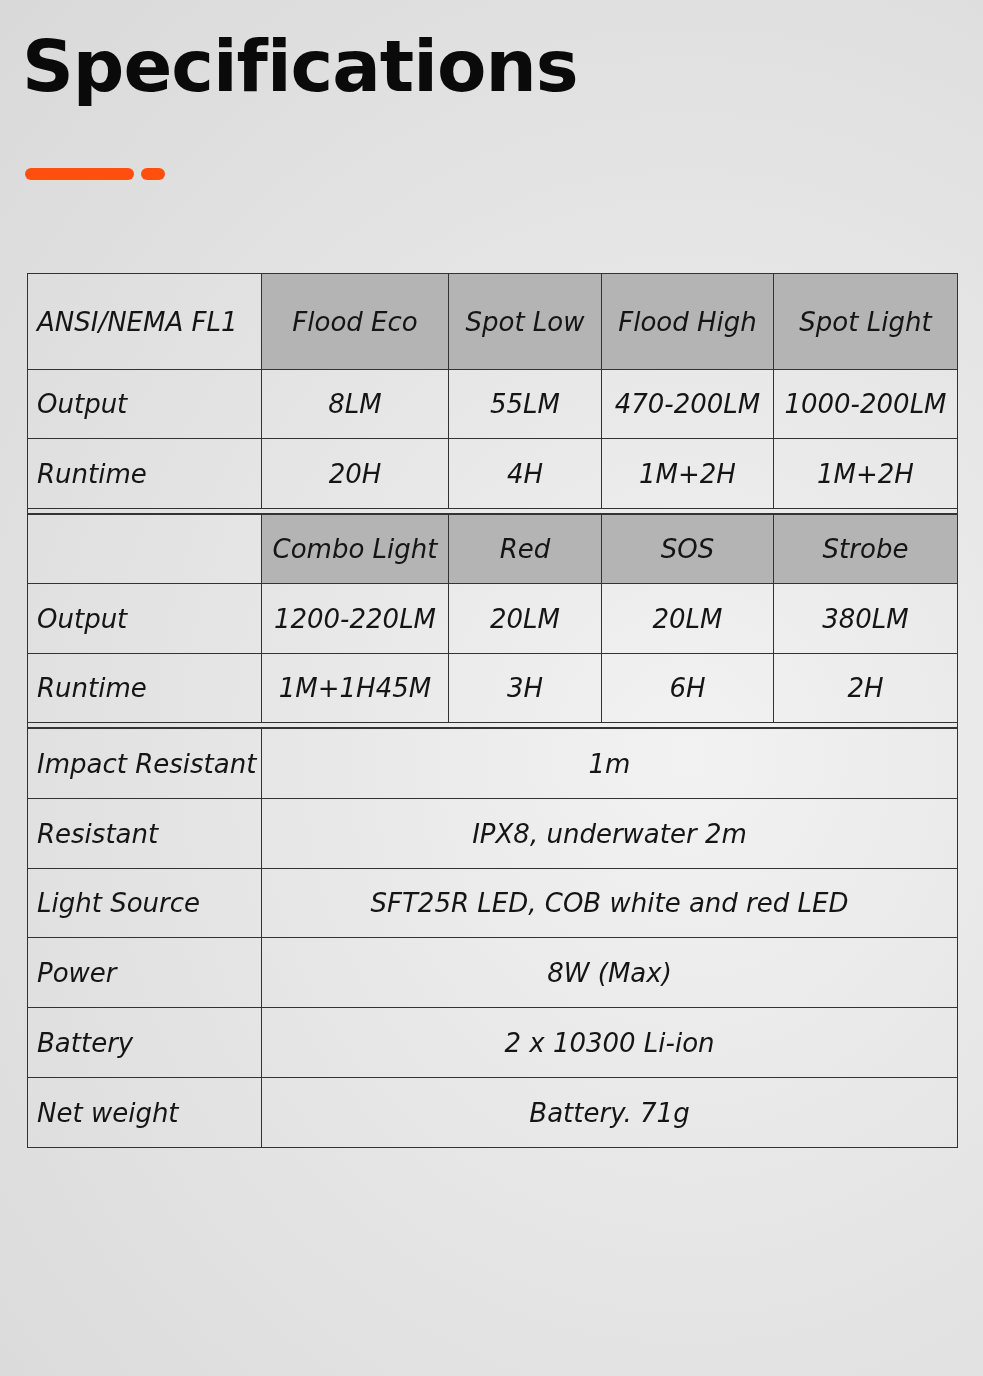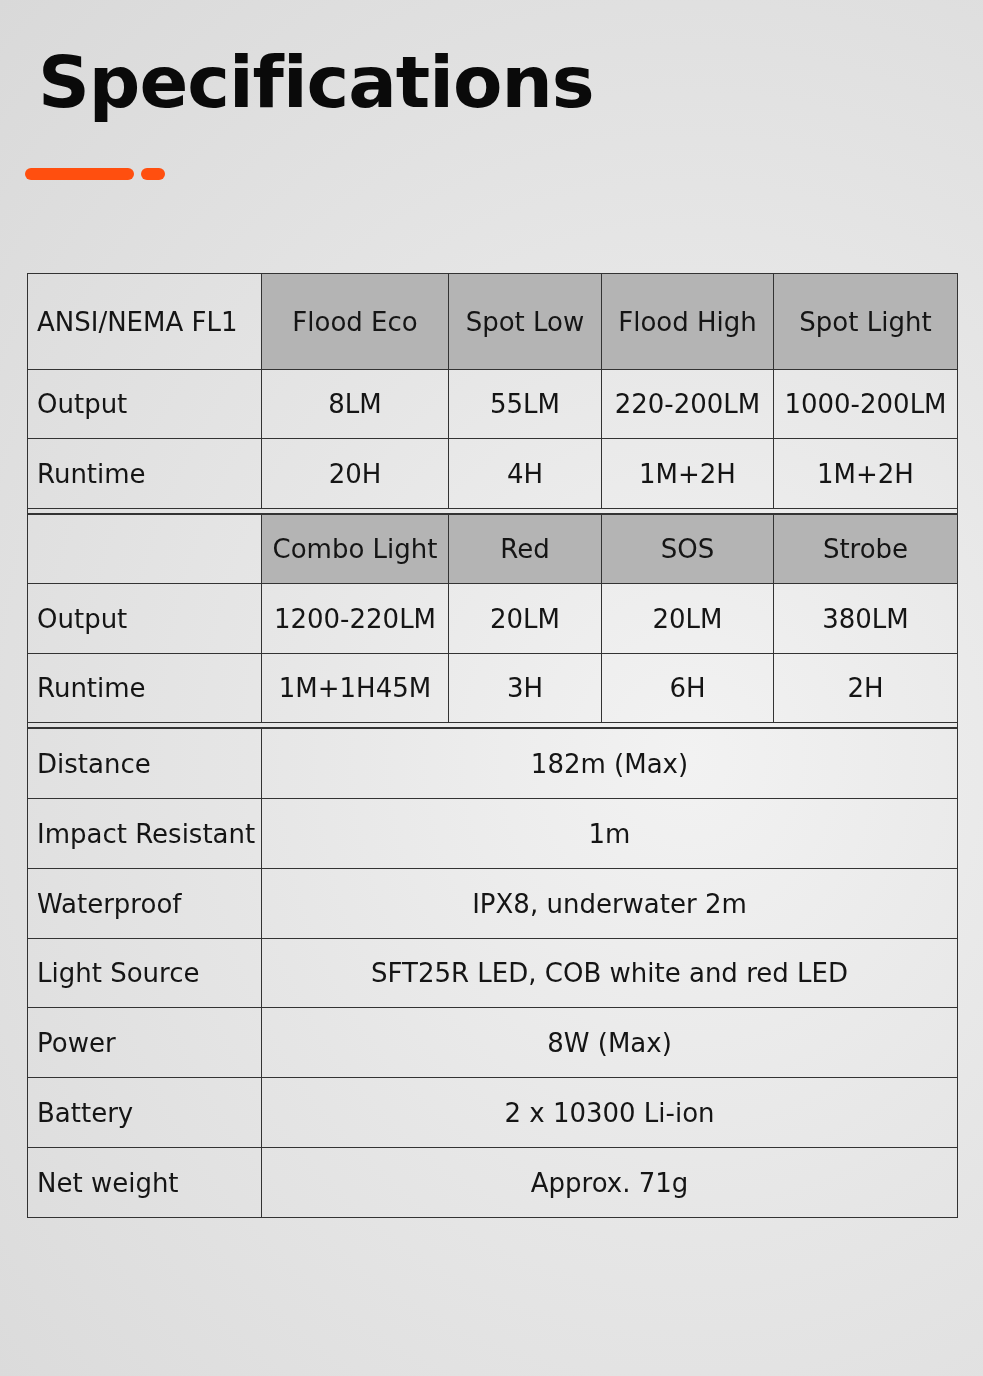--- a/index.html
+++ b/index.html
@@ -9,21 +9,21 @@
       overflow: hidden;
       background: radial-gradient(ellipse at 70% 55%, #f2f2f2 0%, #e6e6e6 45%, #d9d9d9 100%);
       font-family: "DejaVu Sans", sans-serif;
       color: #111;
       position: relative;
     }
     .title {
       position: absolute;
       left: 22px;
       top: 30px;
-      margin: 16px;
+      margin: 0;
       font-family: "DejaVu Sans", sans-serif;
       font-weight: bold;
       font-size: 72px;
       letter-spacing: -1px;
       color: #0a0a0a;
       line-height: 1;
     }
     .accent {
       position: absolute;
       top: 168px;
@@ -44,20 +44,21 @@
       font-size: 26px;
     }
     table.spec td {
       border: 1px solid #333;
       padding: 0;
       text-align: center;
       vertical-align: middle;
       color: #151515;
       white-space: nowrap;
       overflow: hidden;
+      font-style: italic;
     }
     table.spec td.label {
       text-align: left;
       padding-left: 9px;
     }
     table.spec td.head { background: #b4b4b4; }
     td.multi { line-height: 34px; white-space: normal !important; }
     tr.h96 td { height: 95px; }
     tr.h68 td { height: 68px; }
     tr.h69 td { height: 69px; }
@@ -92,21 +93,21 @@
       <td class="label multi">ANSI/NEMA FL1</td>
       <td class="head">Flood Eco</td>
       <td class="head">Spot Low</td>
       <td class="head">Flood High</td>
       <td class="head">Spot Light</td>
     </tr>
     <tr class="h68">
       <td class="label">Output</td>
       <td>8LM</td>
       <td>55LM</td>
-      <td>220-200LM</td>
+      <td>470-200LM</td>
       <td>1000-200LM</td>
     </tr>
     <tr class="h69">
       <td class="label">Runtime</td>
       <td>20H</td>
       <td>4H</td>
       <td>1M+2H</td>
       <td>1M+2H</td>
     </tr>
     <tr class="sep">
@@ -132,41 +133,37 @@
       <td>1M+1H45M</td>
       <td>3H</td>
       <td>6H</td>
       <td>2H</td>
     </tr>
     <tr class="sep">
         <td colspan="5"></td>
       </tr>
 
     <tr class="h69">
-      <td class="label">Distance</td>
-      <td colspan="4">182m (Max)</td>
-    </tr>
-    <tr class="h69">
       <td class="label">Impact Resistant</td>
       <td colspan="4">1m</td>
     </tr>
     <tr class="h69">
-      <td class="label">Waterproof</td>
+      <td class="label">Resistant</td>
       <td colspan="4">IPX8, underwater 2m</td>
     </tr>
     <tr class="h68">
       <td class="label">Light Source</td>
       <td colspan="4">SFT25R LED, COB white and red LED</td>
     </tr>
     <tr class="h69">
       <td class="label">Power</td>
       <td colspan="4">8W (Max)</td>
     </tr>
     <tr class="h69">
       <td class="label">Battery</td>
       <td colspan="4">2 x 10300 Li-ion</td>
     </tr>
     <tr class="h69">
       <td class="label">Net weight</td>
-      <td colspan="4">Approx. 71g</td>
+      <td colspan="4">Battery. 71g</td>
     </tr>
   </tbody>
 </table>
 
 </body></html>

